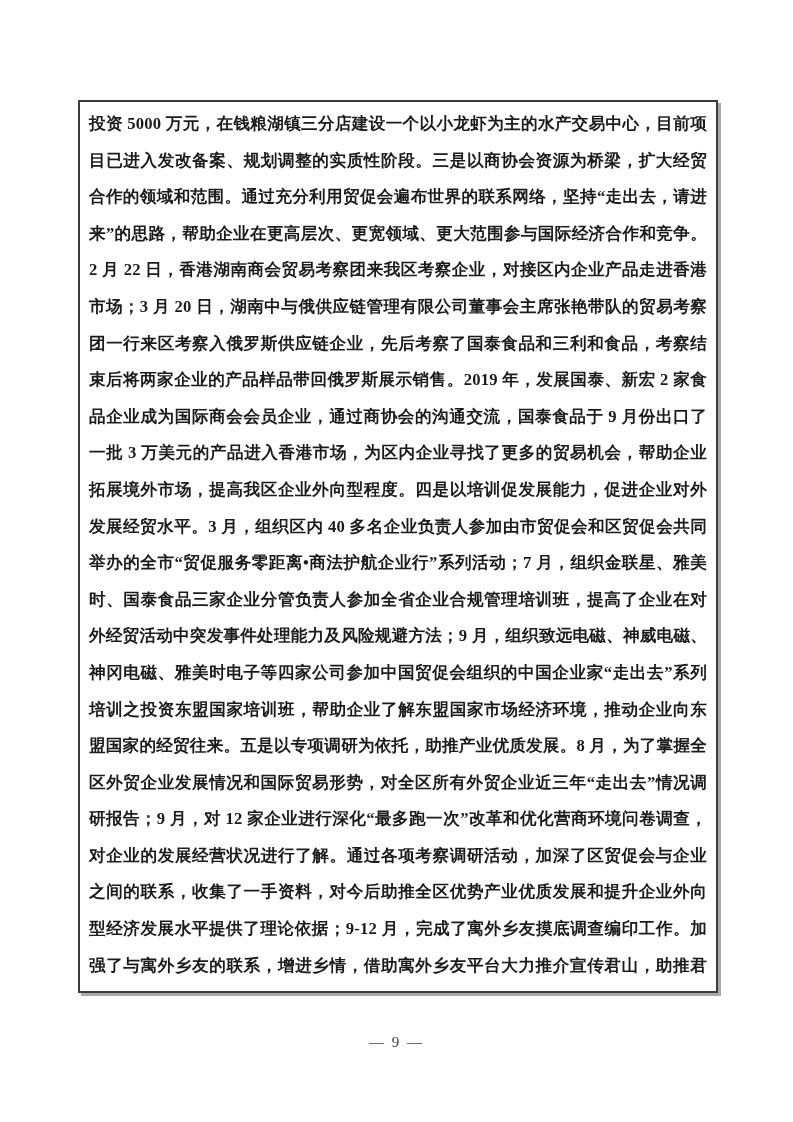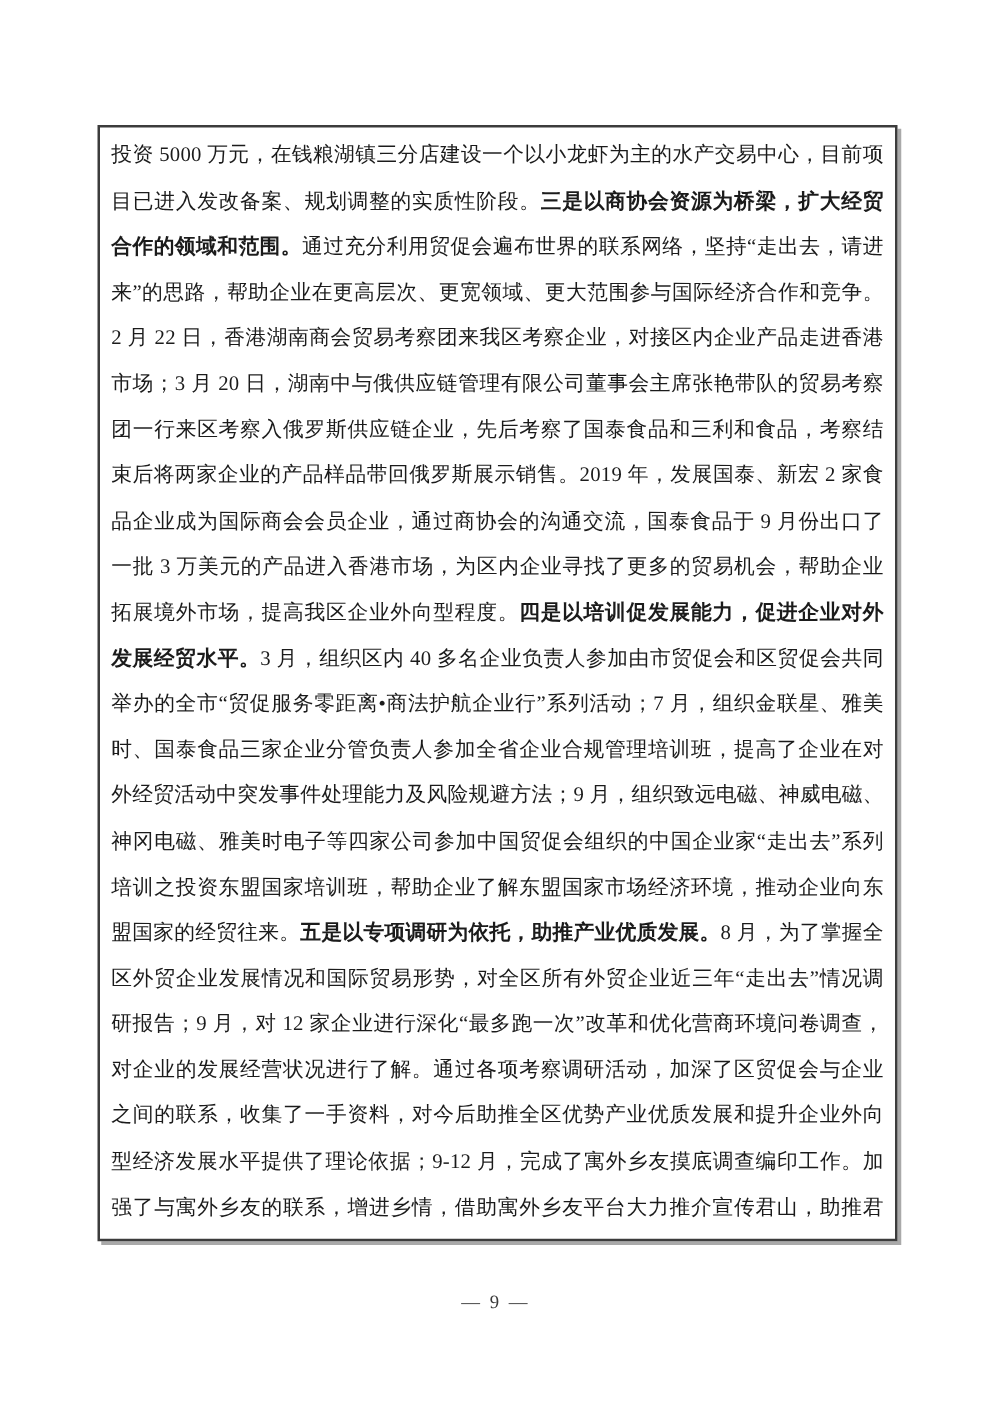--- a/index.html
+++ b/index.html
@@ -34,21 +34,21 @@
   .body-text {
     margin: 0;
     font-size: 16.6px;
     line-height: 36.6px;
     color: #1b1b1b;
     text-align: justify;
     text-justify: inter-character;
     letter-spacing: 0.2px;
     word-break: break-all;
   }
-  .seg { font-weight: normal; }
+  .seg { font-weight: bold; }
   .seg.bold { font-weight: bold; }
   .footer {
     position: absolute;
     left: 0;
     top: 1034px;
     width: 100%;
     text-align: center;
     font-size: 15px;
     color: #3a3a3a;
     letter-spacing: 2px;

